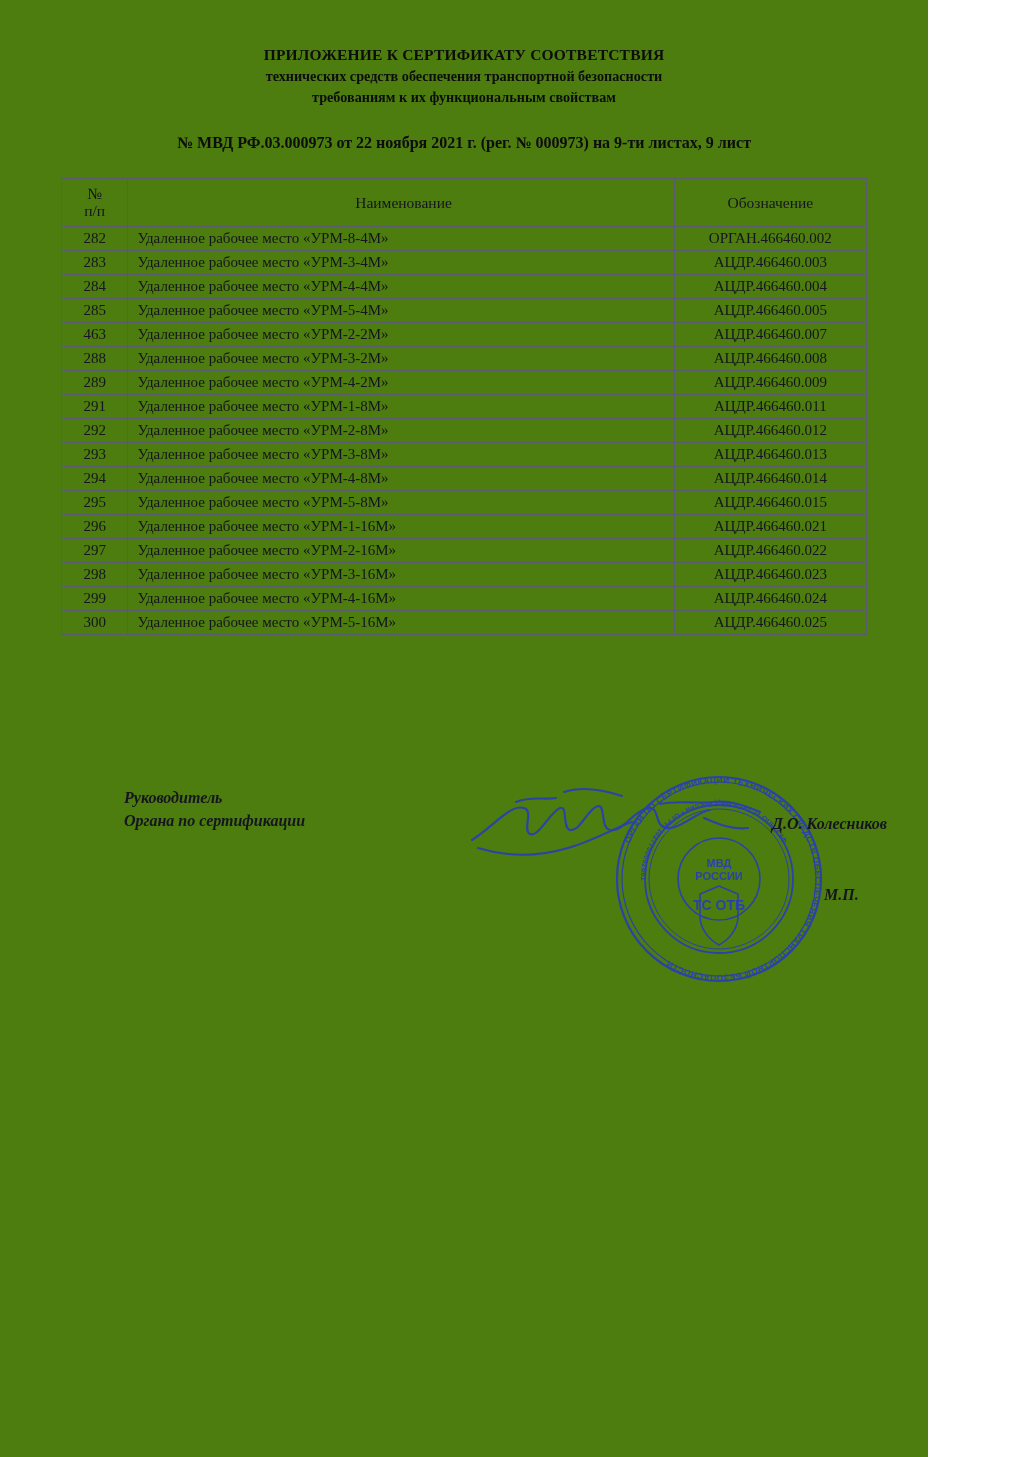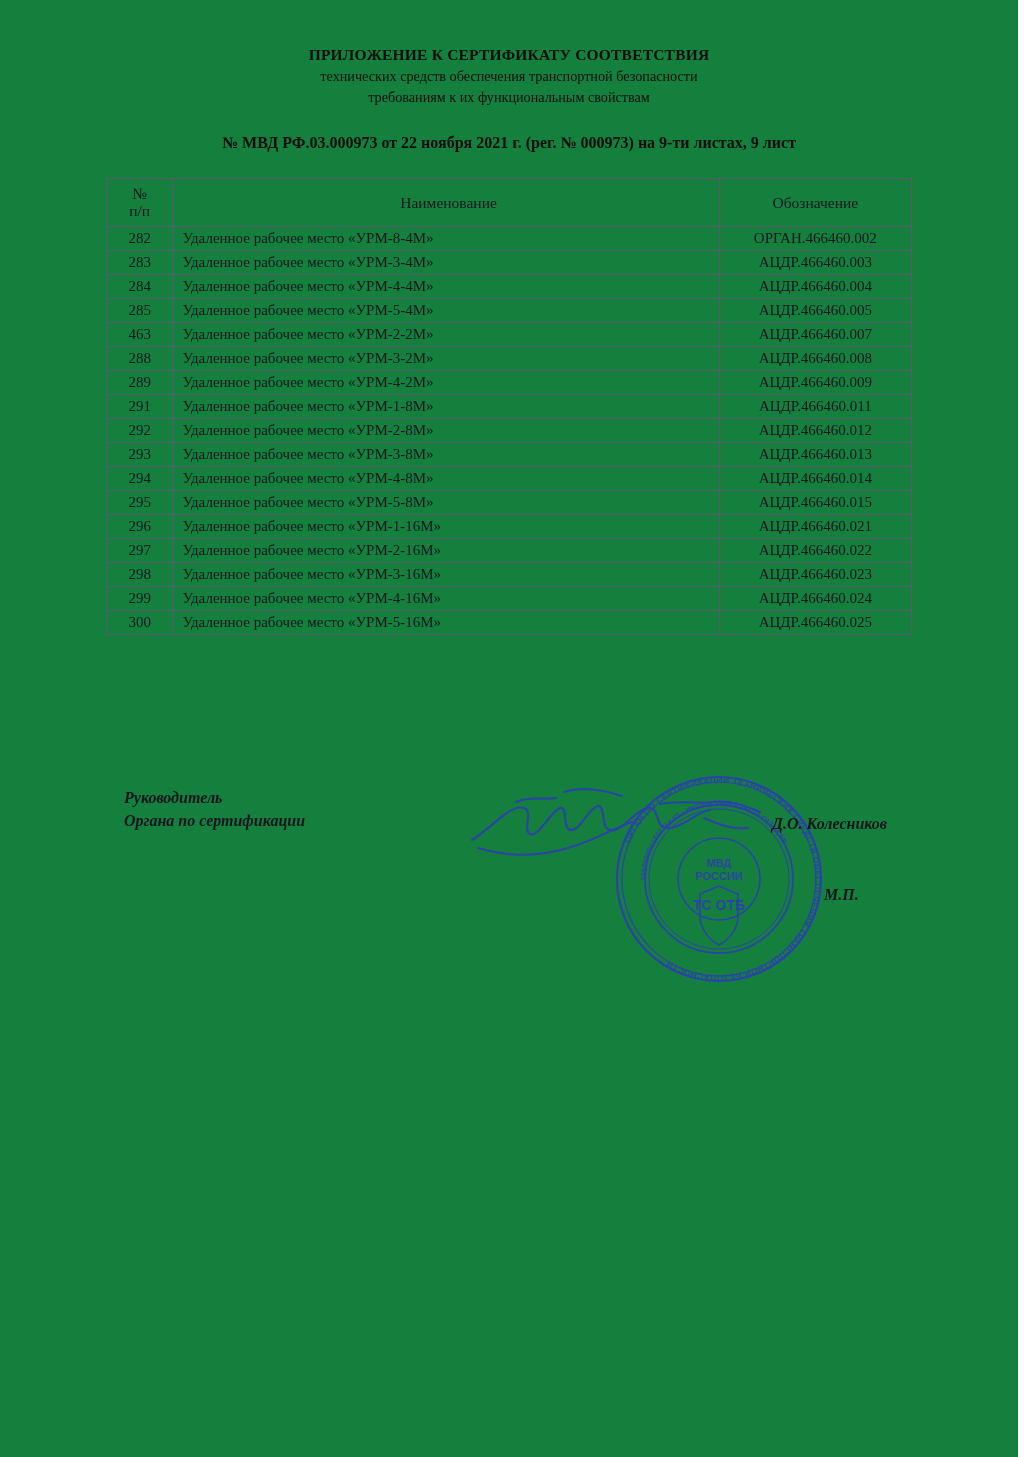--- a/index.html
+++ b/index.html
@@ -11,40 +11,40 @@
     width: 1024px;
     height: 1457px;
     position: relative;
     font-family: "Liberation Serif", serif;
     color: #111111;
     overflow: hidden;
   }
   .page {
     position: absolute;
     top: 0; left: 0;
-    width: 1018px;
+    width: 928px;
     height: 1457px;
-    background: #15803d;
+    background: #4d7c0f;
   }
 
   
   .header {
     text-align: center;
     padding-top: 46px;
   }
   .header .line1 {
     font-size: 15.5px;
     font-weight: bold;
     letter-spacing: 0.2px;
     color: #0d0d0d;
   }
   .header .line2,
   .header .line3 {
     font-size: 14.2px;
-    font-weight: normal;
+    font-weight: bold;
     margin-top: 4px;
     color: #0d0d0d;
   }
 
   .cert-line {
     text-align: center;
     font-size: 16px;
     font-weight: bold;
     margin-top: 28px;
     color: #0d0d0d;

